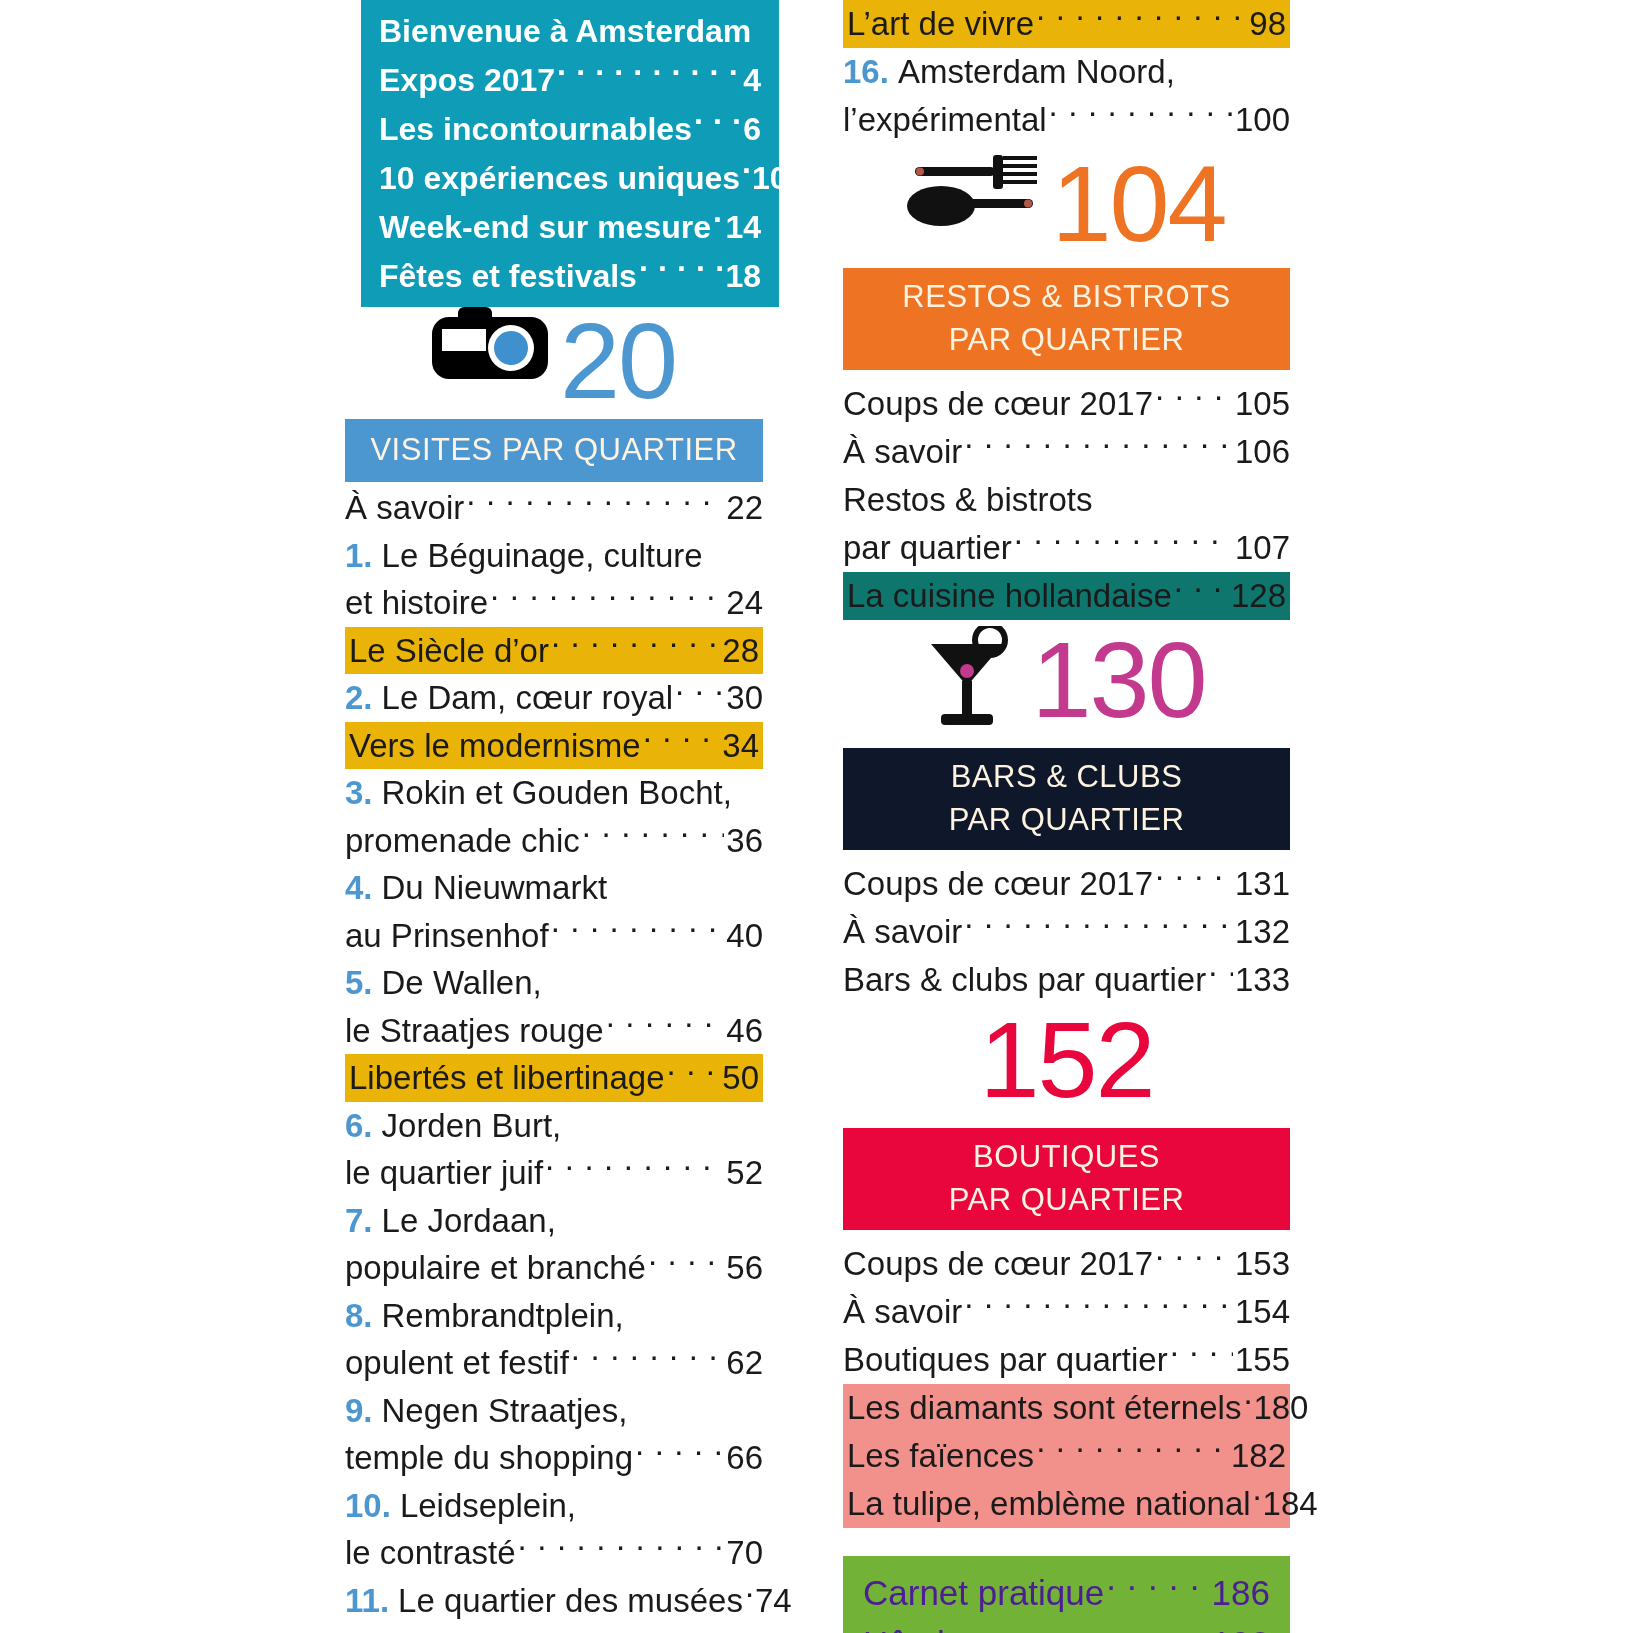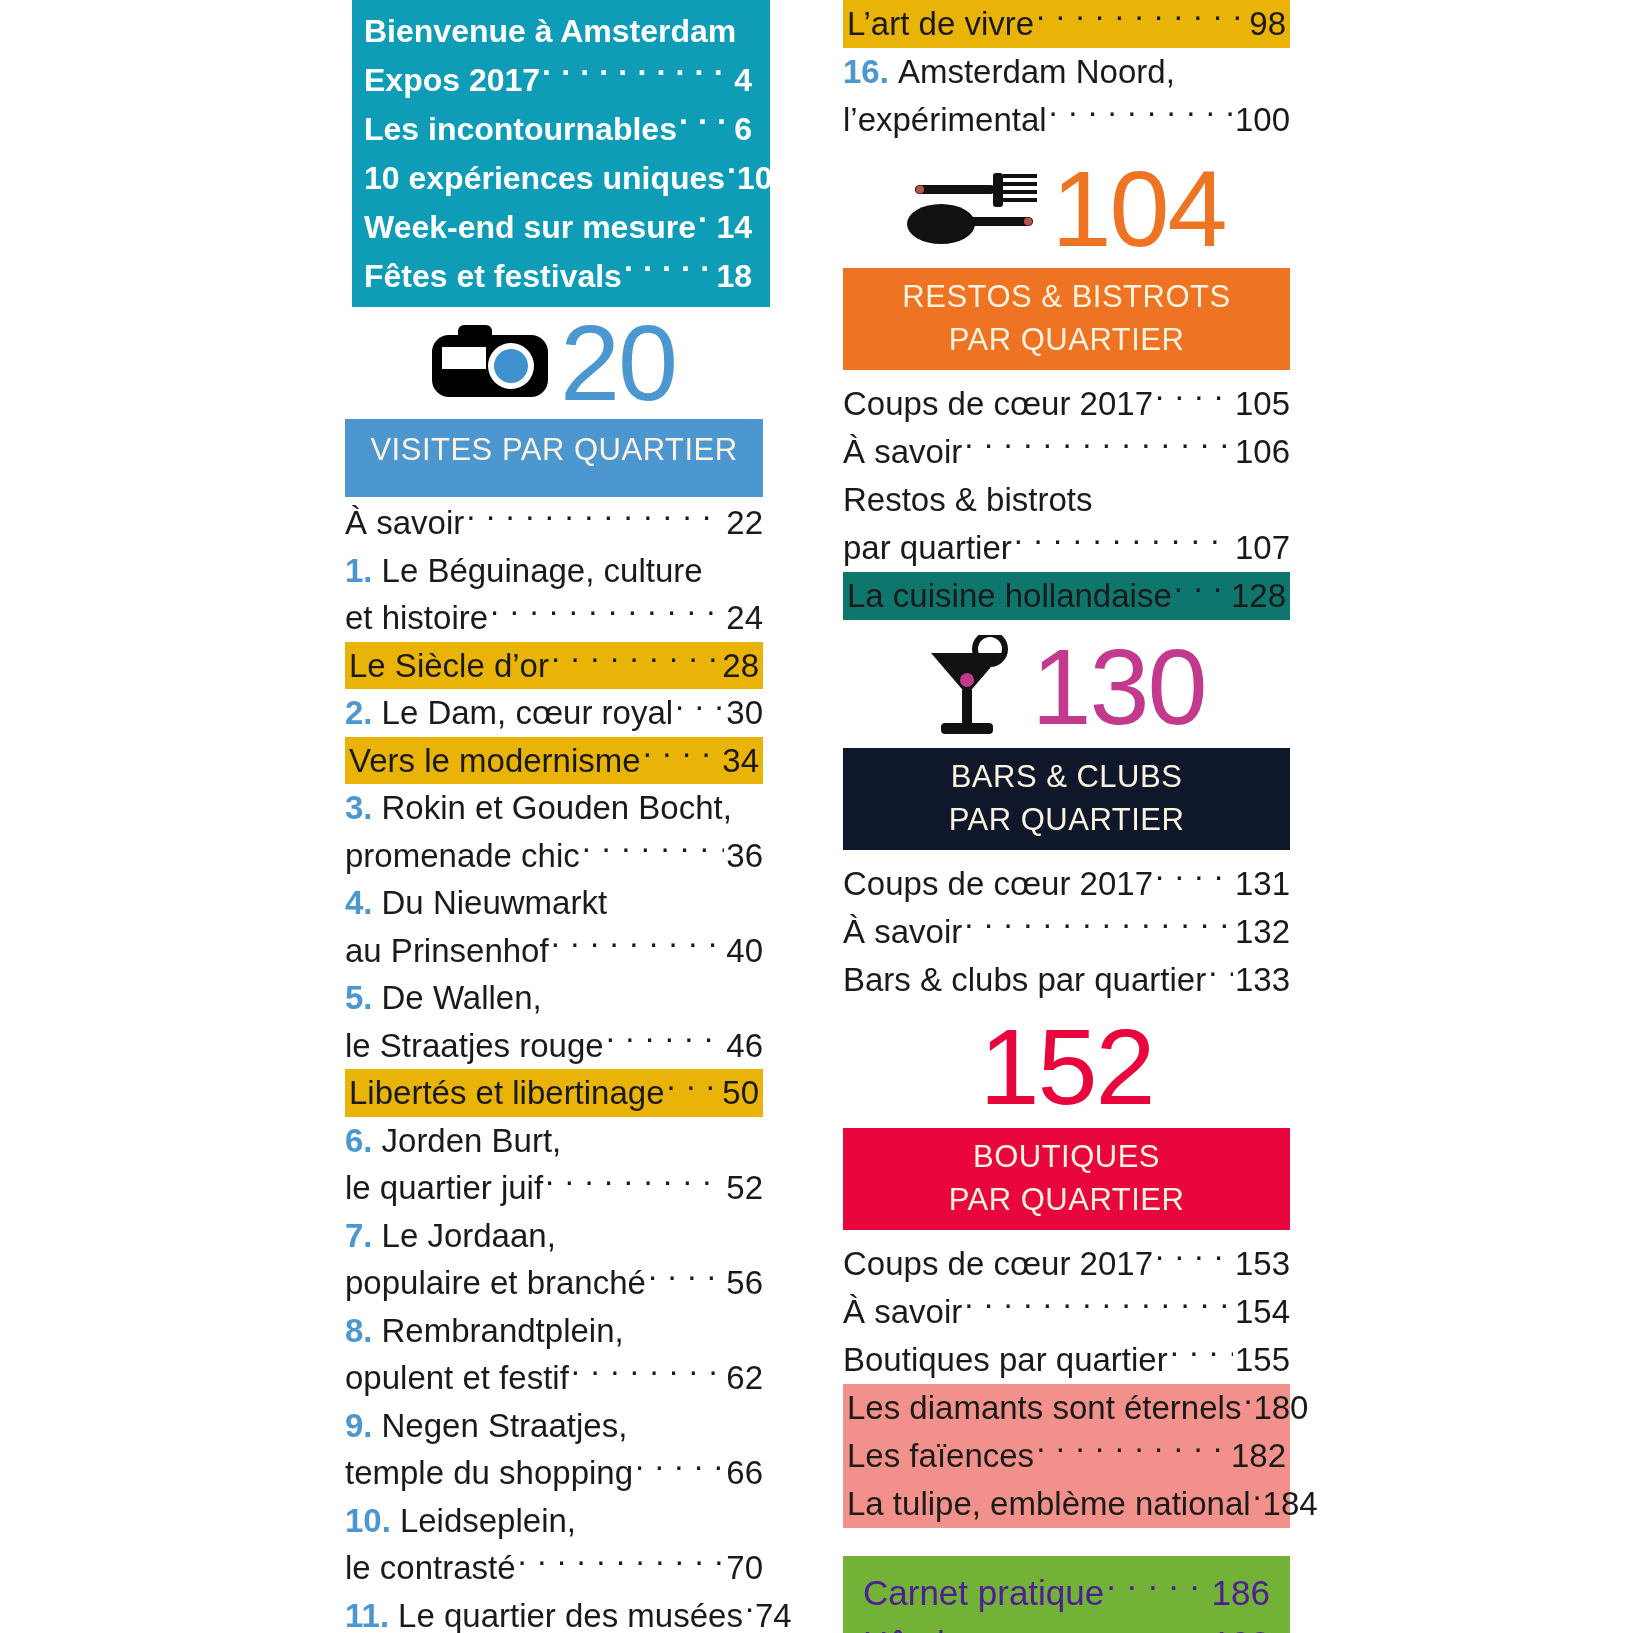--- a/index.html
+++ b/index.html
@@ -63,41 +63,40 @@
   }
   .toc-line .page {
     flex: none;
     text-align: right;
   }
 
   
   #welcome-box {
     position: absolute;
     top: 0;
-    left: 7px;
+    left: 16px;
     width: 418px;
     height: 307px;
     background: #0e9cb7;
     box-sizing: border-box;
-    padding: 7px 18px 0 12px;
+    padding: 7px 18px 0 18px;
   }
   #welcome-box .toc-line {
     color: #ffffff;
     font-weight: bold;
     font-size: 32px;
     line-height: 49px;
   }
   #welcome-box .toc-line .leader::after {
     content: ". . . . . . . . . . . . . . . . . . . . . . . . . . . . . .";
   }
 
   
   .sec-head {
     display: flex;
-    align-items: center;
     justify-content: center;
     gap: 12px;
     height: 112px;
   }
   .sec-num {
     font-size: 108px;
     line-height: 1;
     font-weight: 400;
     letter-spacing: -2px;
   }
@@ -106,21 +105,21 @@
   
   .sec-banner {
     text-align: center;
     color: #fdf3e0;
     font-size: 31px;
     letter-spacing: 0.5px;
     line-height: 43px;
     padding: 7px 0 9px 0;
     font-weight: 400;
   }
-  .sec-banner.one-line { padding: 9px 0 26px 0; }
+  .sec-banner.one-line { padding: 9px 0 11px 0; }
 
   
   .band {
     box-sizing: border-box;
     padding: 0 4px 0 4px;
   }
   .band.blue   { background: #eab308; }
   .band.orange { background: #0f766e; }
   .band.pink   { background: #f2918c; }
 

